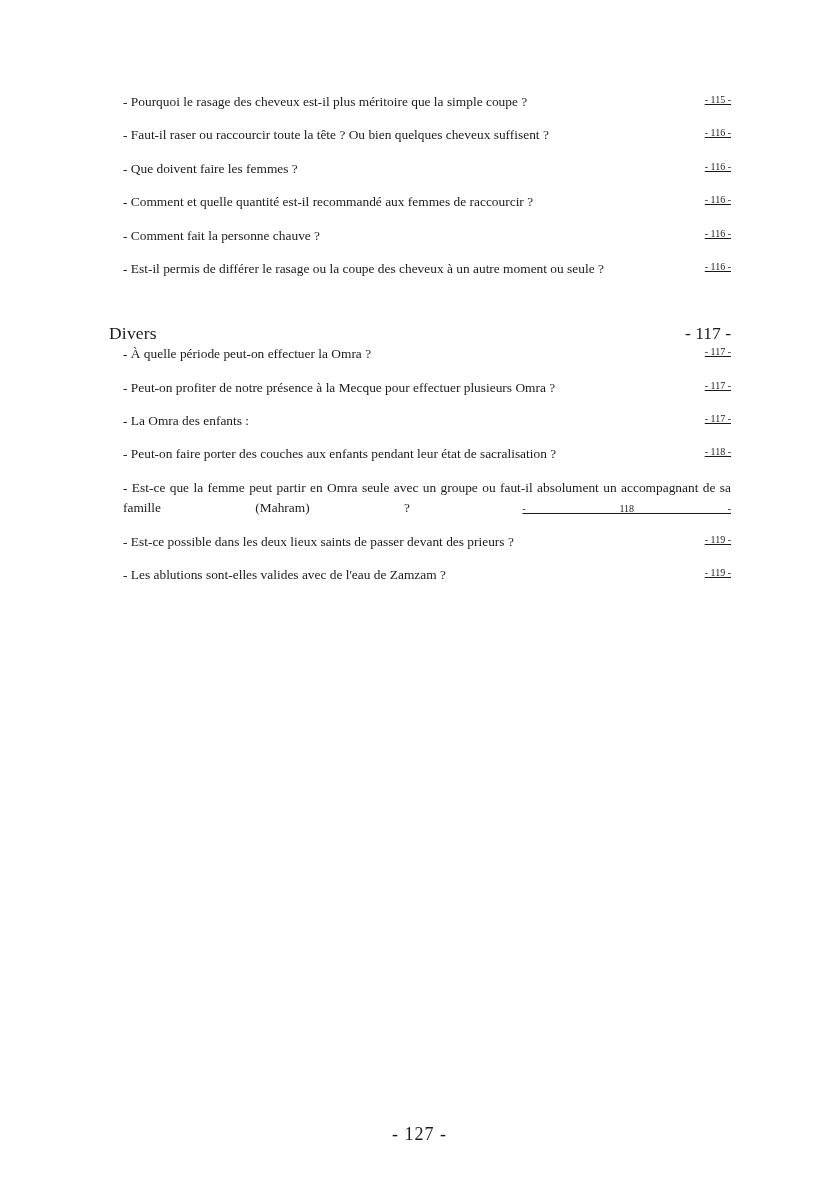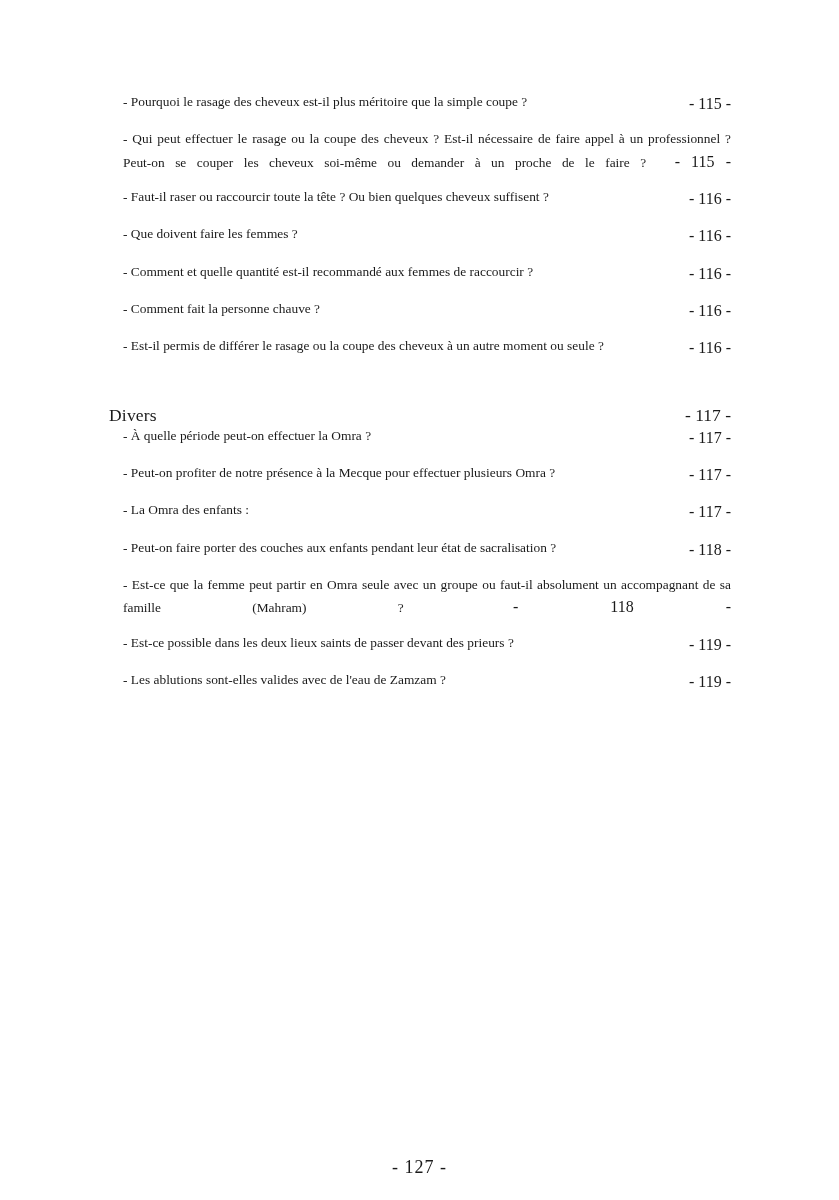--- a/index.html
+++ b/index.html
@@ -41,22 +41,23 @@
   }
   .toc-entry .label {
     flex: 1 1 auto;
     padding-right: 14px;
     text-align: justify;
   }
   .toc-entry .page-num {
     flex: 0 0 auto;
     white-space: nowrap;
     text-align: right;
-    font-size: 16px;
+    font-size: 10px;
     min-width: 42px;
+    text-decoration: underline;
   }
 
   
   .toc-entry.wrap {
     display: block;
     text-align: justify;
     text-align-last: justify;
   }
   .toc-entry.wrap .label {
     display: inline;
@@ -98,39 +99,34 @@
 
   .footer-page {
     position: absolute;
     left: 0;
     top: 1124px;
     width: 839px;
     text-align: center;
     font-size: 18px;
     letter-spacing: 1px;
     font-family: "Liberation Serif", serif;
-    margin-top: 33px;
   }
 </style>
 </head>
 <body>
 
 <div class="page">
   <div class="content">
 
     <div class="group first">
       <div class="toc-entry indent">
         <span class="label">- Pourquoi le rasage des cheveux est-il plus méritoire que la simple coupe ?</span>
         <span class="page-num">- 115 -</span>
       </div>
 
-      <div class="toc-entry wrap indent">
-        <span class="label">- Qui peut effectuer le rasage ou la coupe des cheveux ? Est-il nécessaire de faire appel à un professionnel ?   Peut-on se couper les cheveux soi-même ou demander à un proche de le faire ?</span>
-        <span class="page-num">- 115 -</span>
-      </div>
 
       <div class="toc-entry indent">
         <span class="label">- Faut-il raser ou raccourcir toute la tête ? Ou bien quelques cheveux suffisent ?</span>
         <span class="page-num">- 116 -</span>
       </div>
 
       <div class="toc-entry indent">
         <span class="label">- Que doivent faire les femmes ?</span>
         <span class="page-num">- 116 -</span>
       </div>

